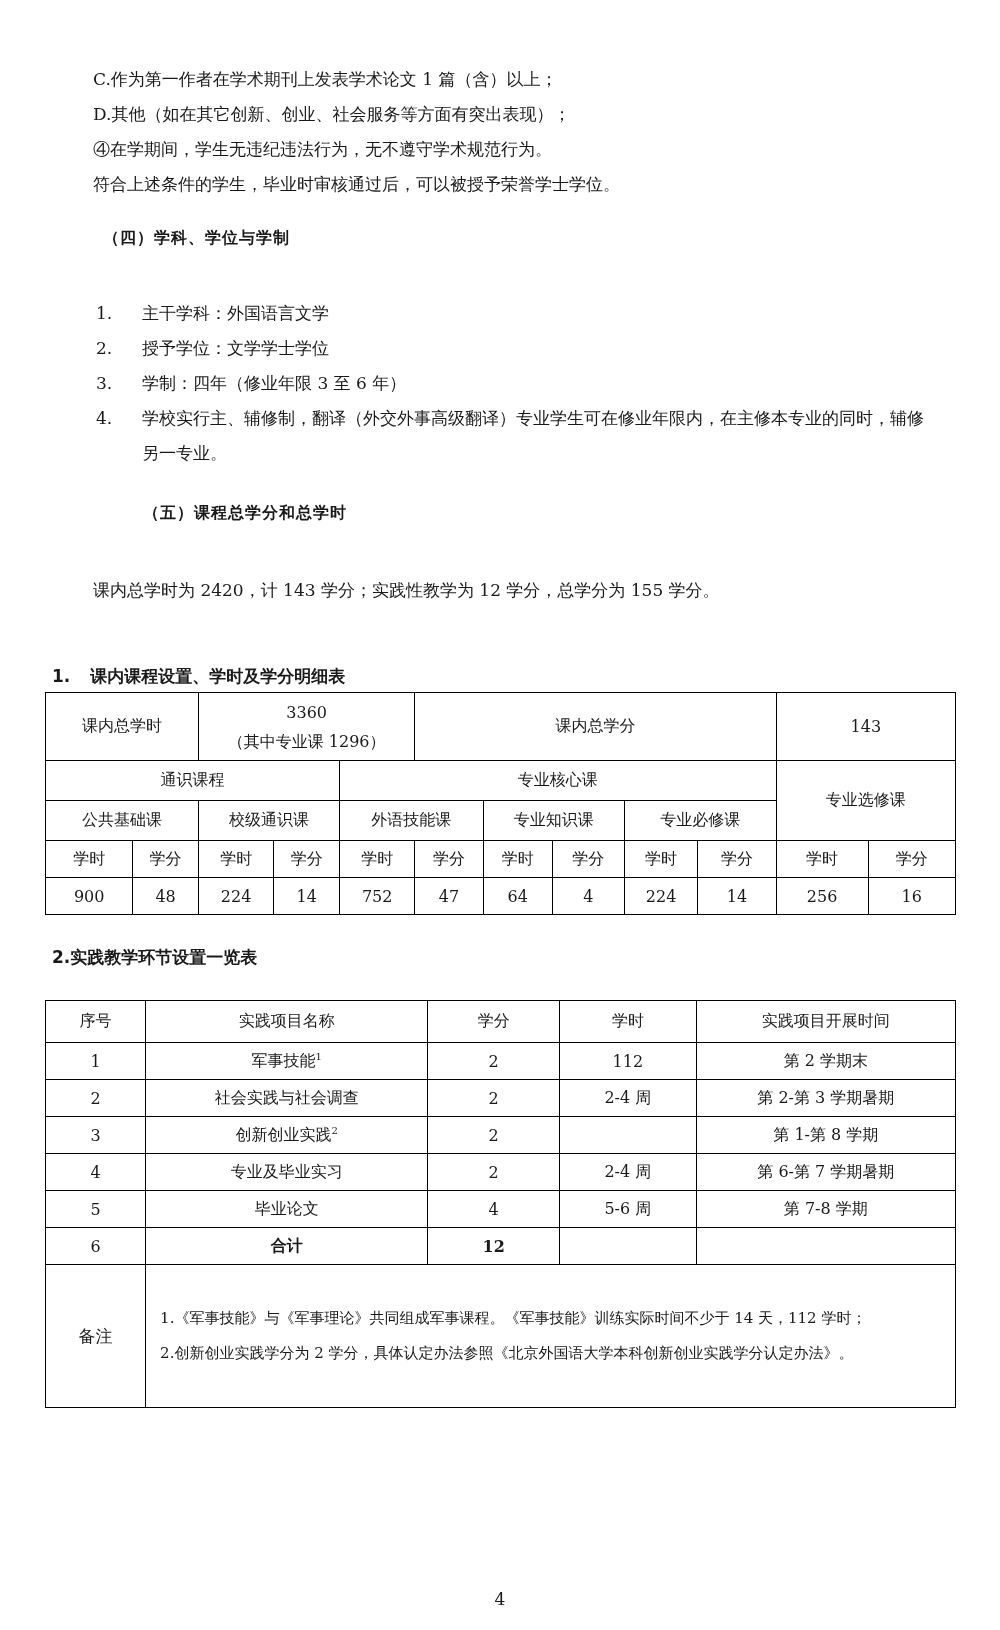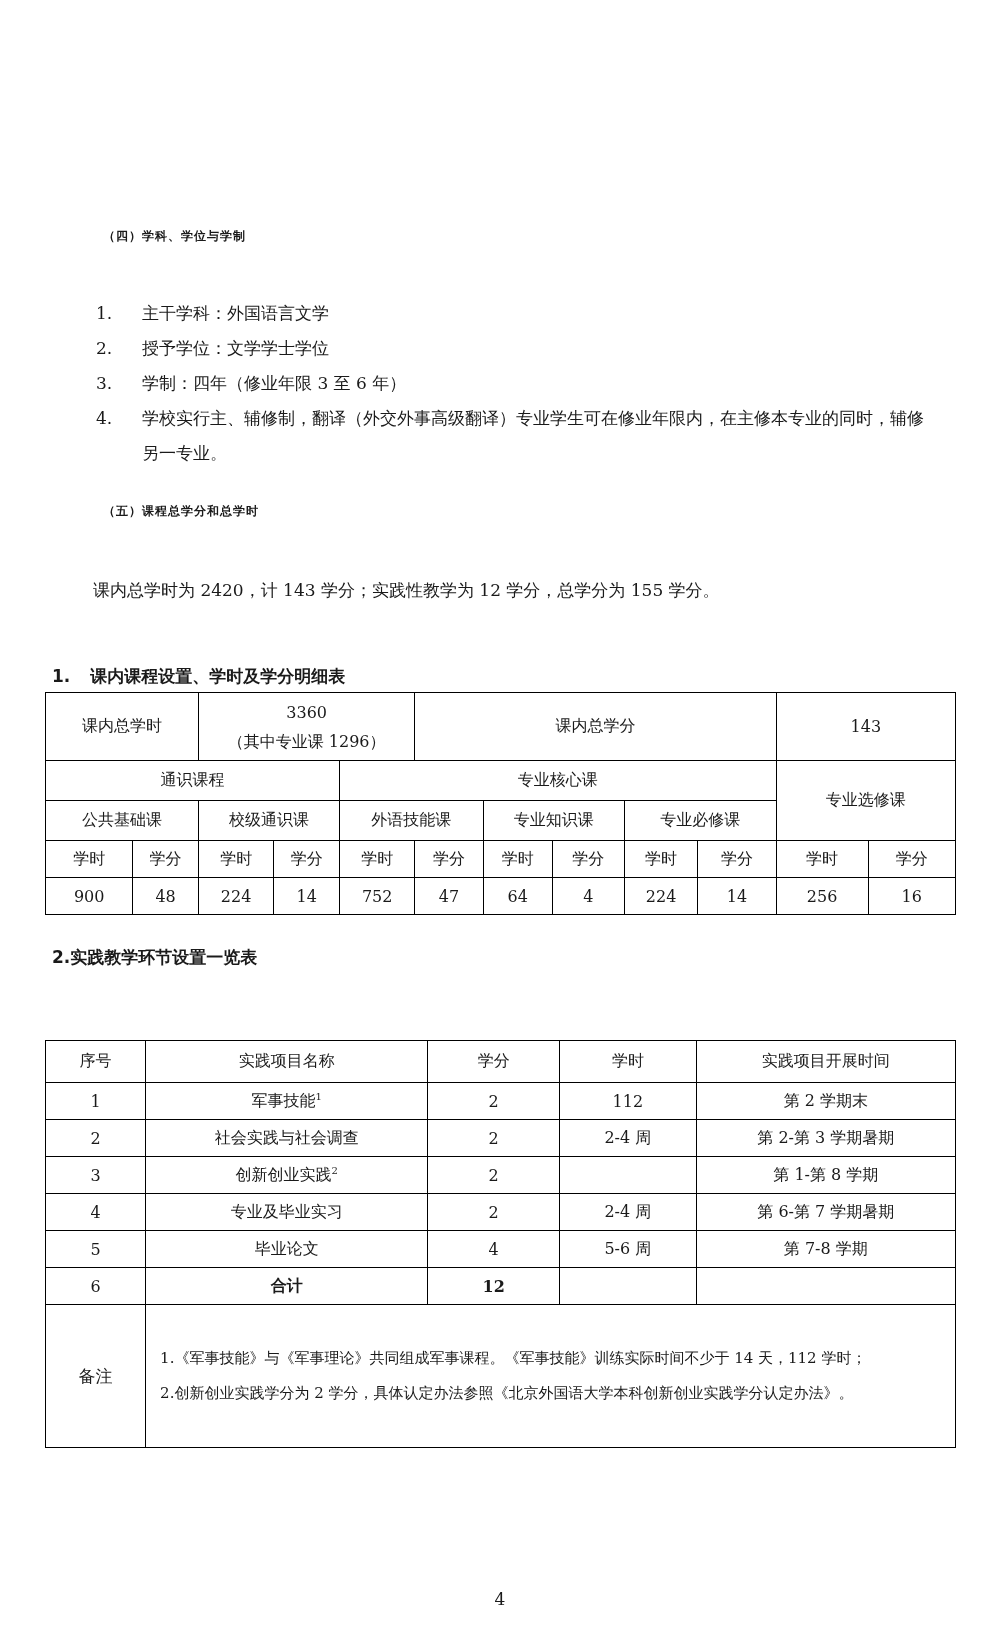--- a/index.html
+++ b/index.html
@@ -11,23 +11,23 @@
     position: relative;
     overflow: hidden;
   }
   .page { position: relative; width: 1000px; height: 1630px; background: #fff; }
 
   .intro { position: absolute; left: 93px; top: 62px; width: 830px;
            font-size: 17px; line-height: 35px; }
 
   .sec-heading { position: absolute; left: 103px;
                  font-family: "DejaVu Sans", "Liberation Sans", sans-serif;
-                 font-weight: bold; font-size: 12px; letter-spacing: 1px; }
+                 font-weight: bold; font-size: 16px; letter-spacing: 1px; }
   .h4 { top: 228px; }
-  .h5 { top: 503px; }
+  .h5 { top: 503px; margin-left: 40px; }
 
   .num-list { position: absolute; left: 96px; top: 296px; width: 830px;
               font-size: 17px; line-height: 35px; }
   .num-list .item { display: flex; }
   .num-list .inum { width: 46px; flex: 0 0 46px; }
   .num-list .itext { width: 784px; }
 
   .para { position: absolute; left: 93px; top: 573px; width: 840px;
           font-size: 17px; line-height: 35px; }
 
@@ -36,21 +36,21 @@
                  font-weight: bold; font-size: 17px; }
   .cap1 { top: 665px; }
   .cap1 .capnum { display: inline-block; margin-right: 20px; }
   .cap2 { top: 946px; }
 
   table { border-collapse: collapse; table-layout: fixed; position: absolute;
           left: 45px; width: 911px; }
   td { border: 1px solid #000; text-align: center; vertical-align: middle;
        font-size: 16px; padding: 0 2px; overflow: hidden; }
   .t1 { top: 692px; }
-  .t2 { top: 1040px; }
+  .t2 { top: 1000px; }
 
   .t1 .r1 td { height: 68px; }
   .t1 .r2 td { height: 40px; }
   .t1 .r3 td { height: 40px; }
   .t1 .r4 td { height: 37px; }
   .t1 .r5 td { height: 37px; }
   .twoline { line-height: 29px; }
 
   .t2 .hrow td { height: 42px; }
   .t2 .drow td { height: 37px; }
@@ -62,20 +62,26 @@
   sup.fnote { font-size: 10px; vertical-align: super; line-height: 0; }
 
   .pagenum { position: absolute; left: 0; top: 1589px; width: 100%;
              text-align: center; font-size: 17px; }
 </style>
 </head>
 <body>
 
 <div class="page">
 
+  <div class="intro">
+    <div>C.作为第一作者在学术期刊上发表学术论文 1 篇（含）以上；</div>
+    <div>D.其他（如在其它创新、创业、社会服务等方面有突出表现）；</div>
+    <div>④在学期间，学生无违纪违法行为，无不遵守学术规范行为。</div>
+    <div>符合上述条件的学生，毕业时审核通过后，可以被授予荣誉学士学位。</div>
+  </div>
 
   <div class="sec-heading h4">（四）学科、学位与学制</div>
 
   <div class="num-list">
     <div class="item">
       <span class="inum">1.</span>
       <span class="itext">主干学科：外国语言文学</span>
     </div>
     <div class="item">
       <span class="inum">2.</span>

